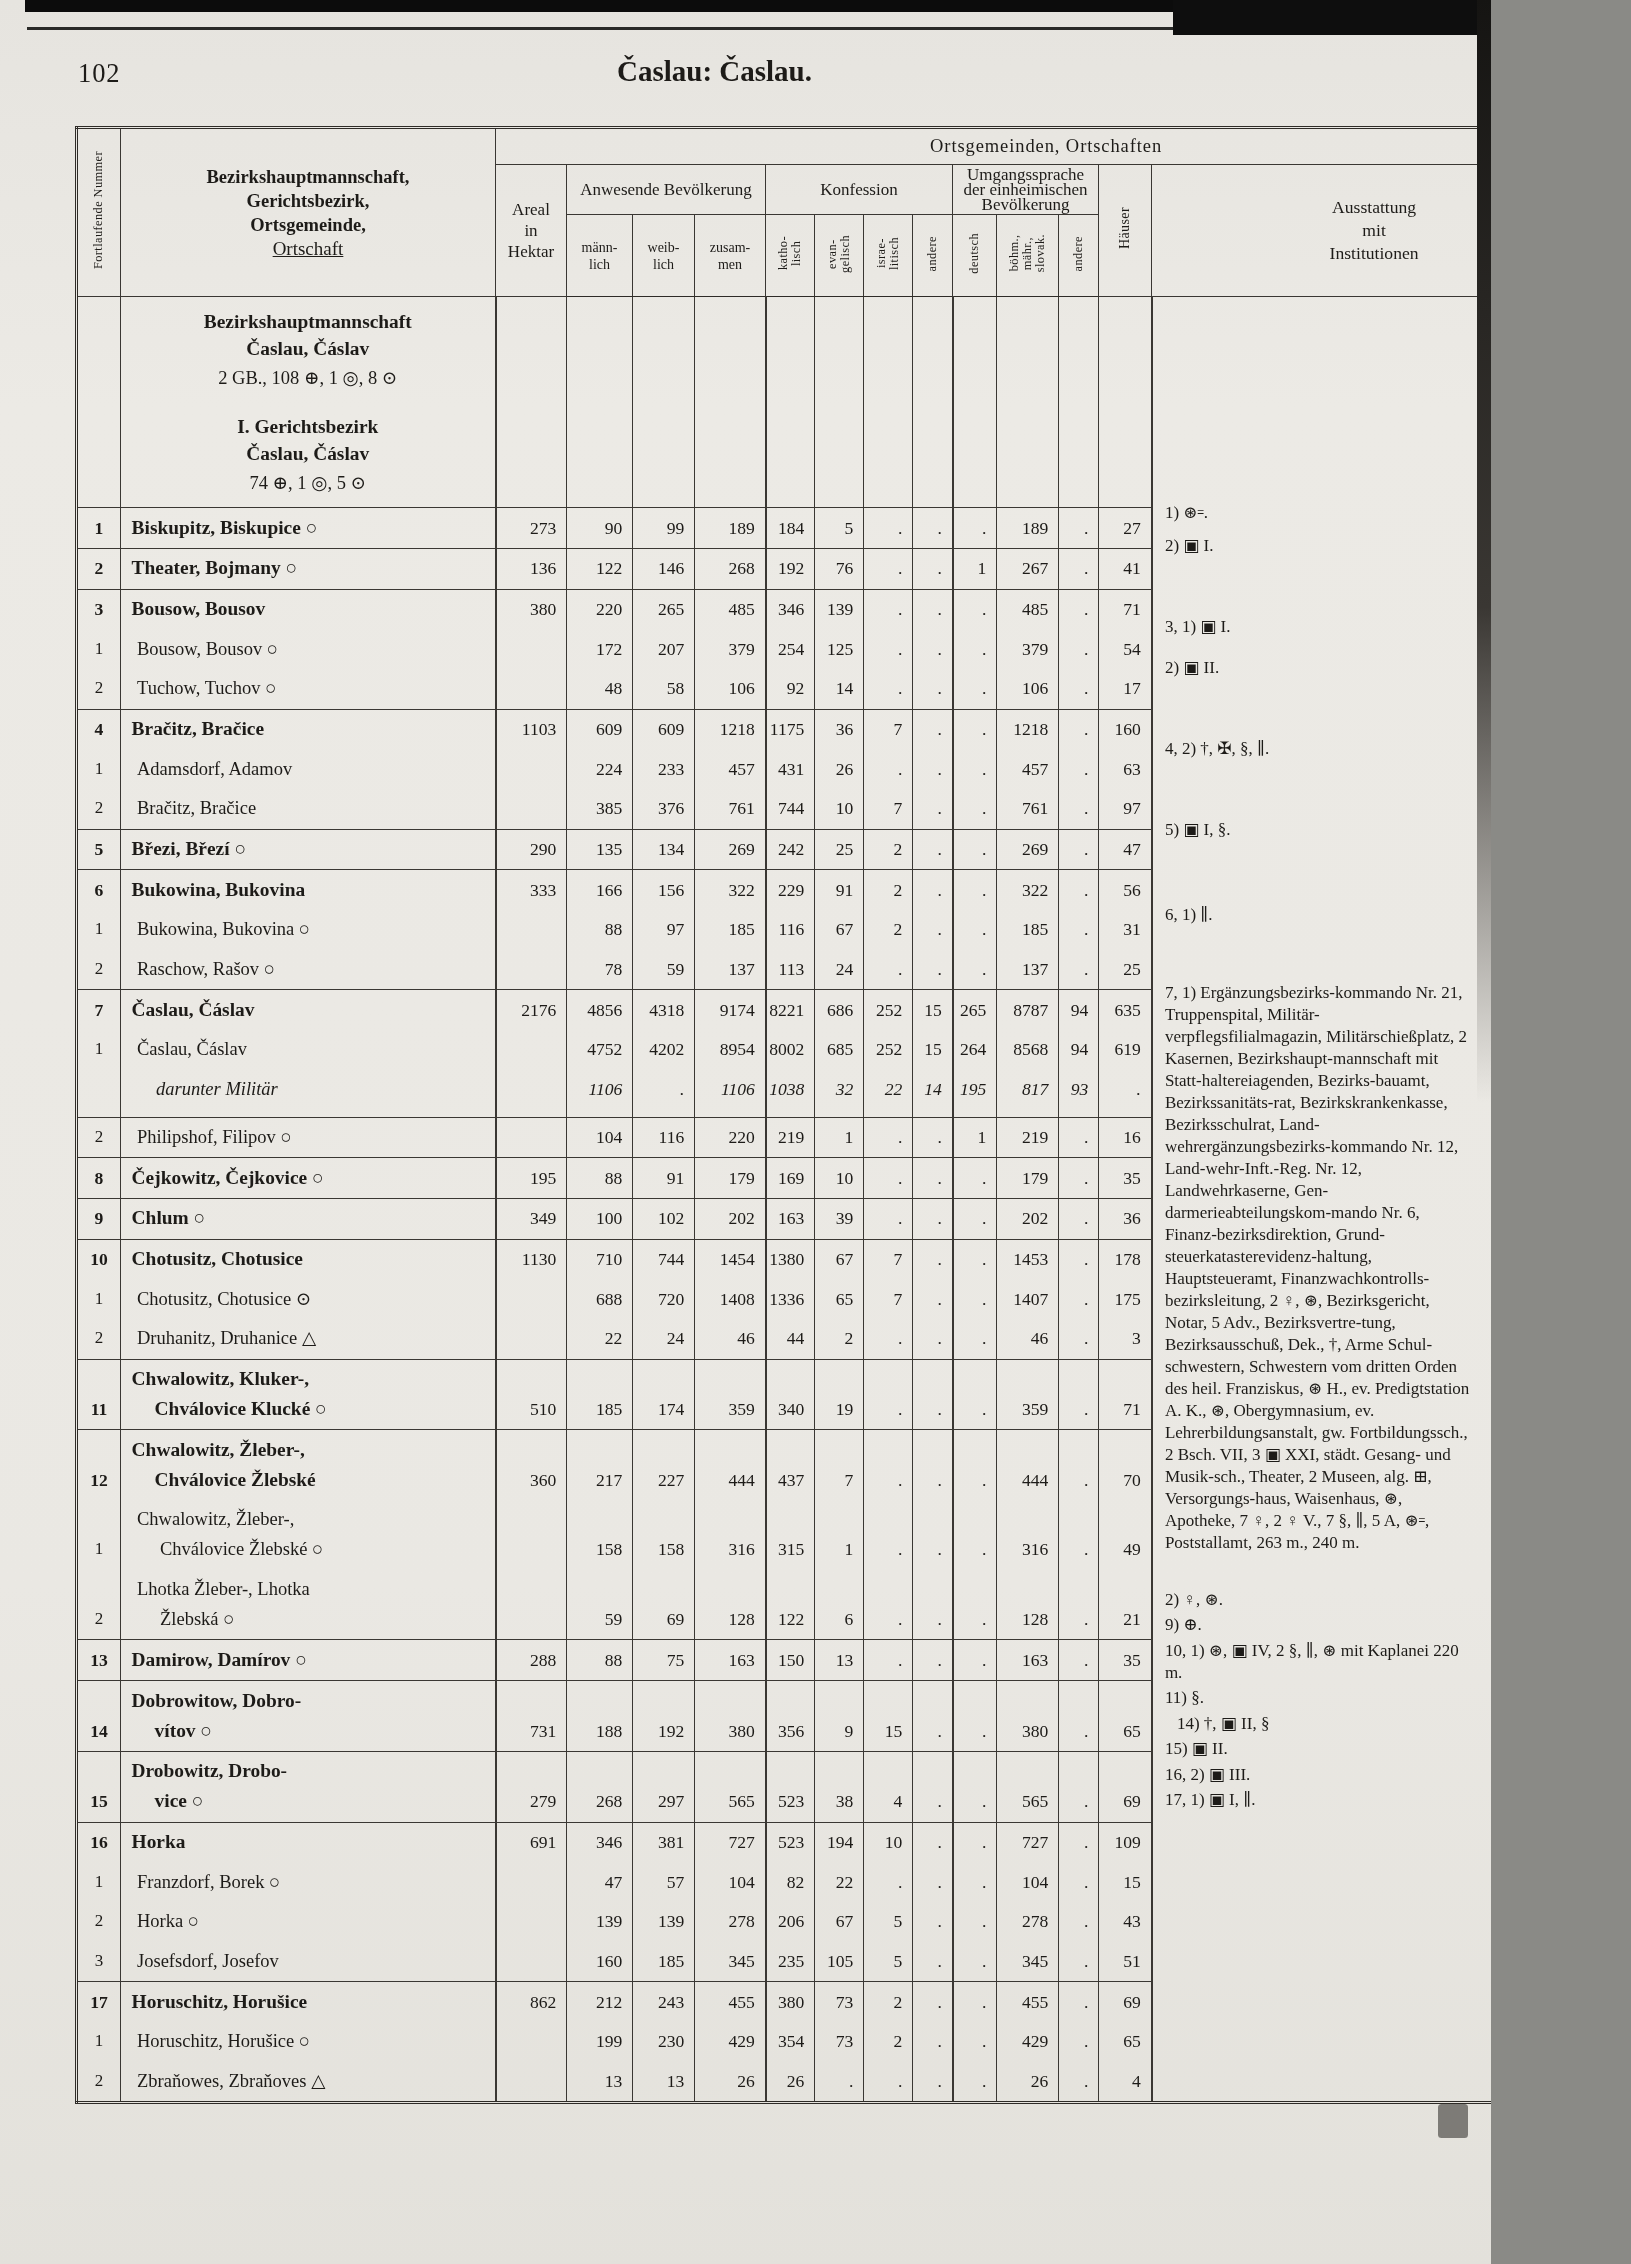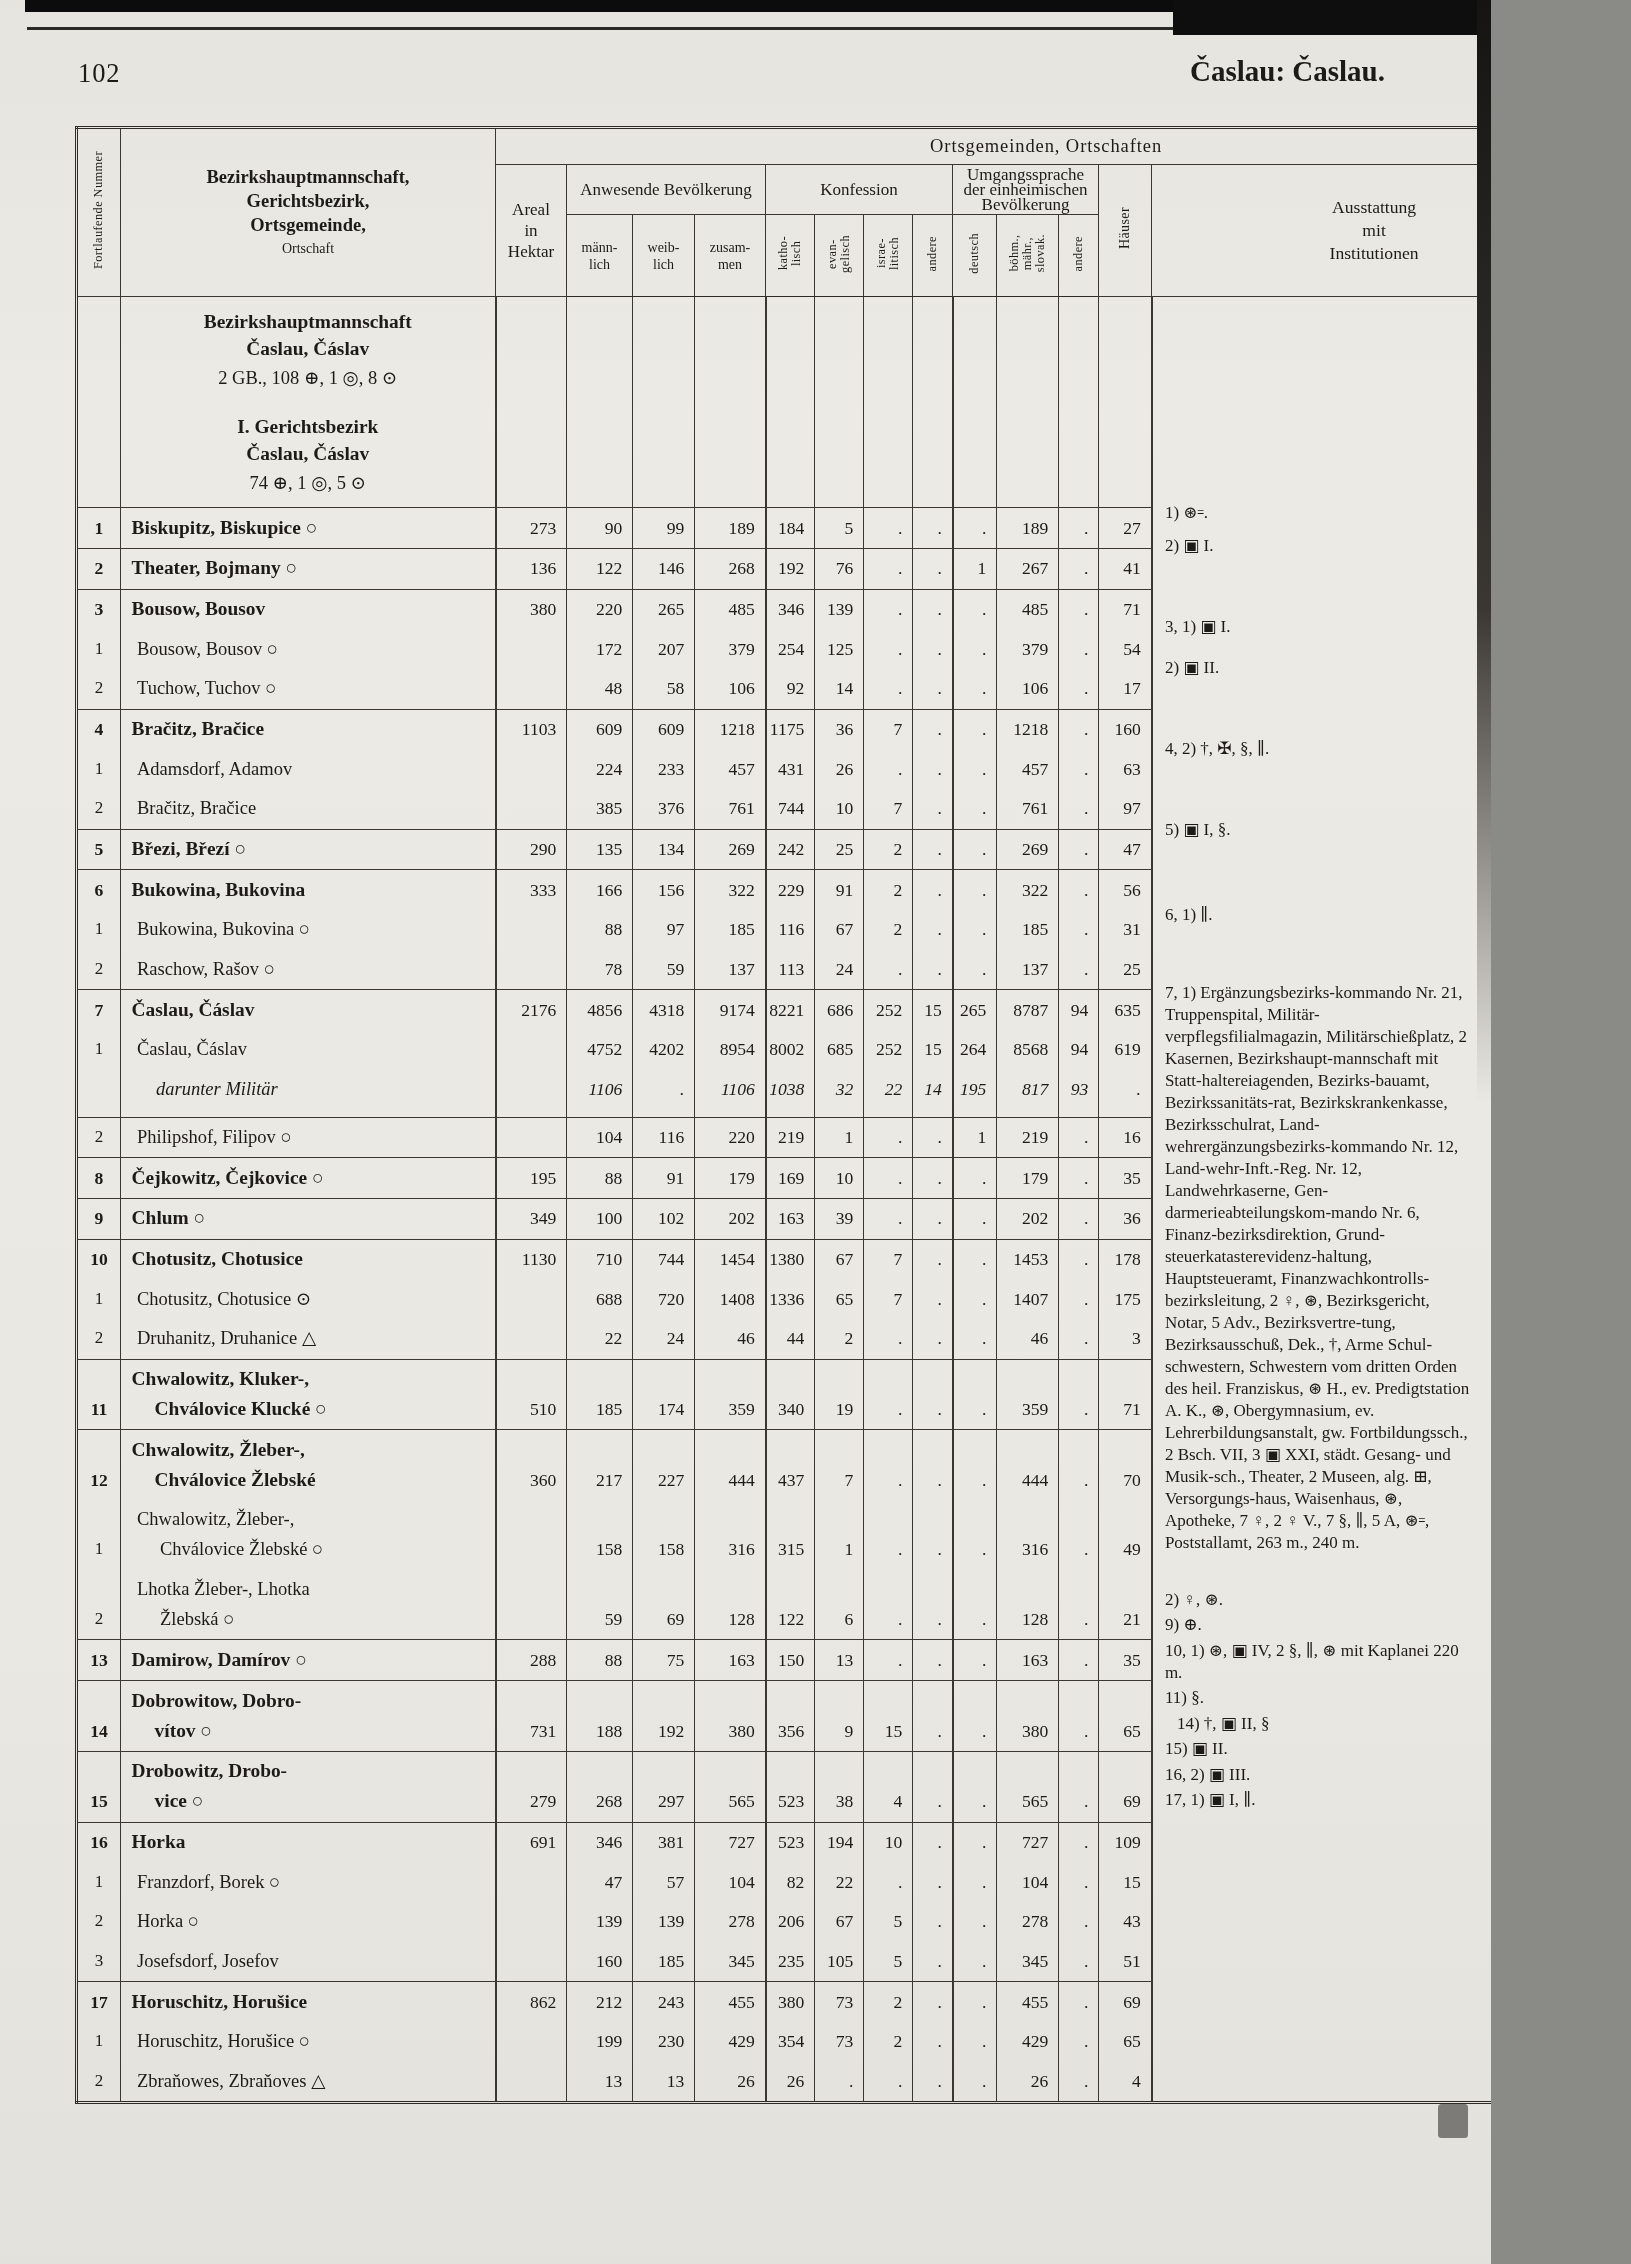--- a/index.html
+++ b/index.html
@@ -14,40 +14,40 @@
   
   .scan-top{position:absolute;top:0;left:25px;right:0;height:12.4px;background:#0c0c0c;}
   .scan-top2{position:absolute;top:26.5px;left:26.5px;right:79px;height:3.5px;background:#2a2a28;}
   .scan-corner{position:absolute;top:0;right:0;width:318px;height:35px;background:#0e0e0e;}
   .scan-right{position:absolute;top:0;right:0;width:14px;height:1103px;
     background:linear-gradient(180deg,#151412 0%,#3a3733 55%,rgba(60,57,52,0) 100%);}
   .scan-bottom-right{position:absolute;right:23px;top:2104px;width:30px;height:34px;background:rgba(40,38,34,.55);border-radius:3.5px;}
 
   .page-head{position:relative;padding-top:64px;height:62px;}
   .page-num{position:absolute;left:78px;top:58px;font-size:26.5px;letter-spacing:0.9px;}
-  .running-title{position:absolute;left:0;right:106px;top:55px;text-align:right;font-size:29px;font-weight:bold;padding-left:44px;}
+  .running-title{position:absolute;left:0;right:106px;top:55px;text-align:center;font-size:29px;font-weight:bold;padding-left:44px;}
 
   table.lex{
     table-layout:fixed;border-collapse:collapse;
     margin-left:75px;width:1517px;
     border:3.5px double #2e2b27;
   }
   .lex th,.lex td{border-left:0.9px solid #3a3733;padding:0;}
   .lex th{font-weight:normal;}
 
   
   thead th{border-bottom:0.9px solid #3a3733;text-align:center;vertical-align:middle;}
   tr.h1 th{height:35px;}
   tr.h2 th{height:49px;}
   tr.h3 th{height:81px;}
   .banner{font-size:18.5px;font-weight:bold;letter-spacing:0.9px;}
   .name-h{vertical-align:middle;}
   .name-h .nh1{font-size:18.5px;font-weight:bold;line-height:24px;}
   .name-h .nh2{font-size:18.5px;font-weight:bold;line-height:24px;}
-  .name-h .nh3{font-size:14px;line-height:24px;}
+  .name-h .nh3{font-size:19px;line-height:24px;text-decoration:underline;}
   .areal-h div{font-size:17px;line-height:21px;}
   .grp{font-size:17px;}
   .grp.small div{font-size:17px;line-height:15px;}
   .ausst-h div{font-size:17.6px;line-height:23px;}
   .sub-h{font-size:14px;line-height:17px;white-space:pre-line;}
   .rot{display:inline-block;writing-mode:vertical-rl;transform:rotate(180deg);
        white-space:pre-line;font-size:12.4px;line-height:13.2px;letter-spacing:0.4px;}
   .nr-h .rot{font-size:12.4px;}
   .haeuser-h .rot{font-size:14px;}
   .rot-h{vertical-align:middle;}

